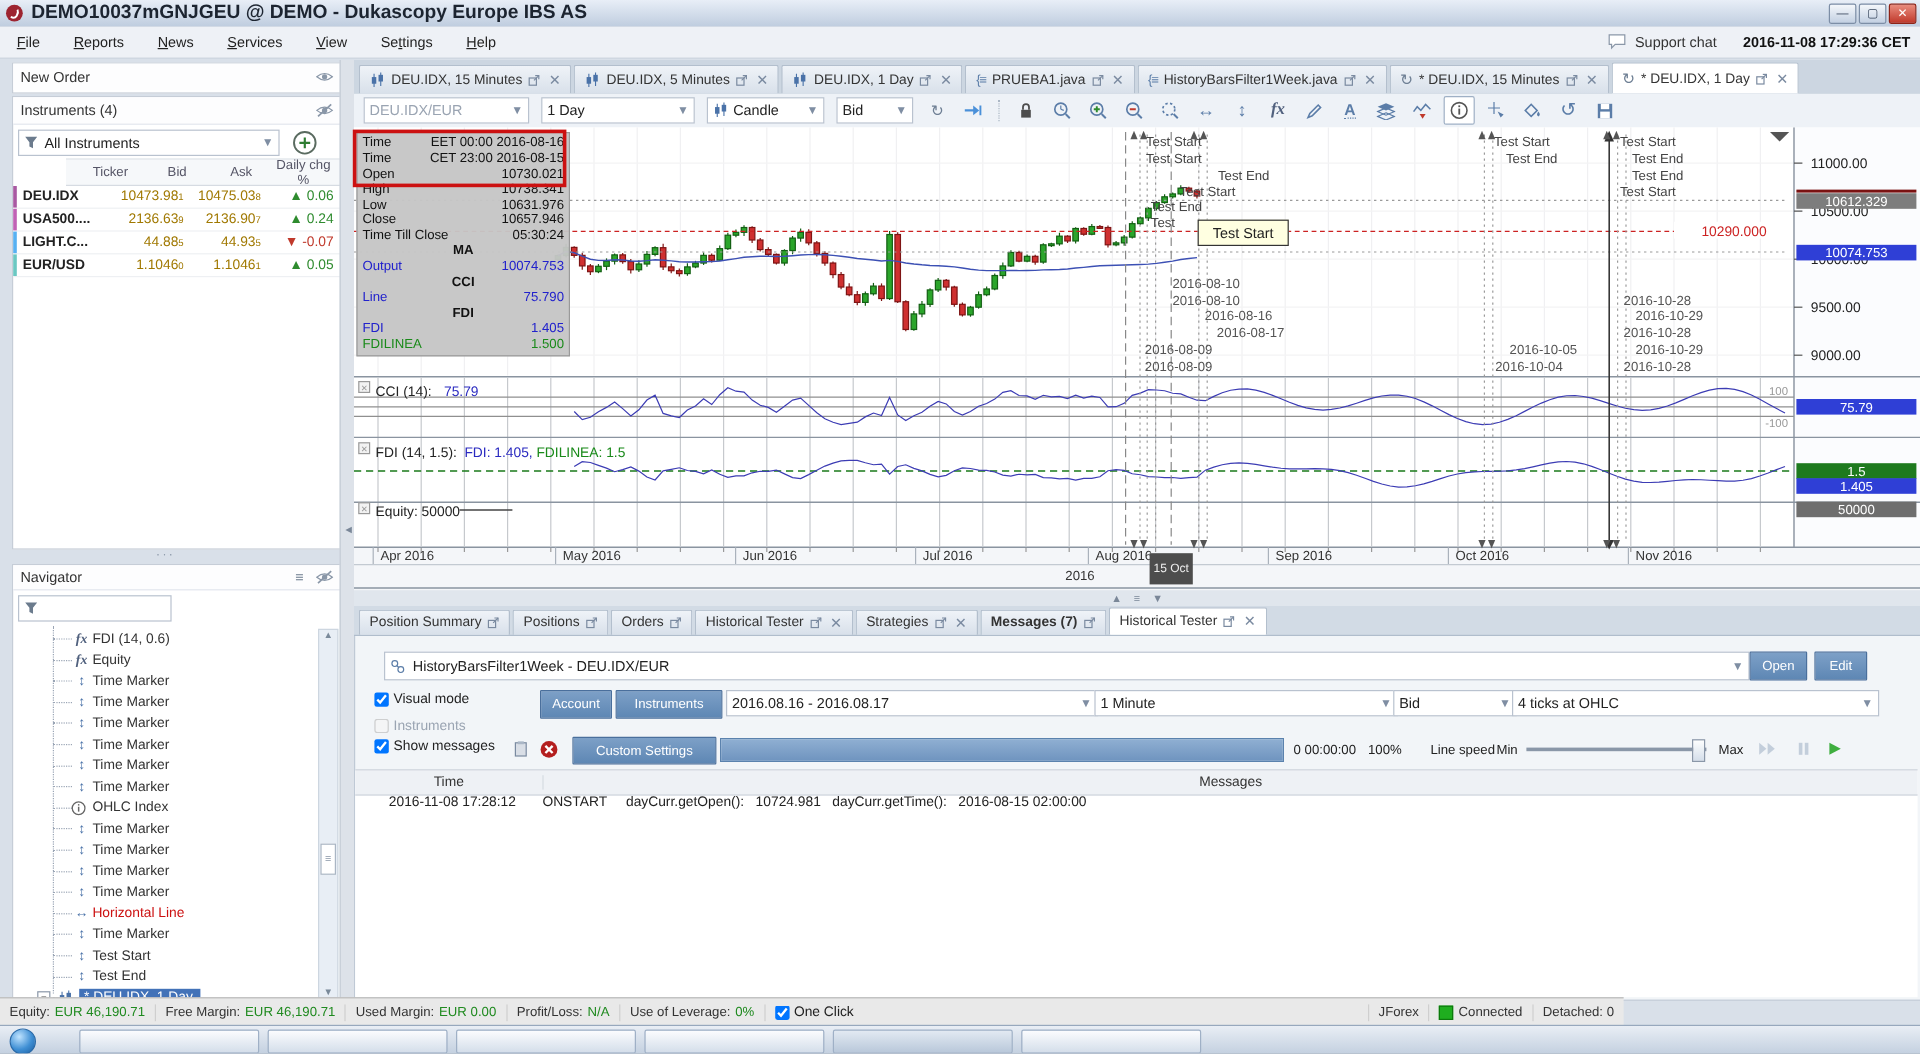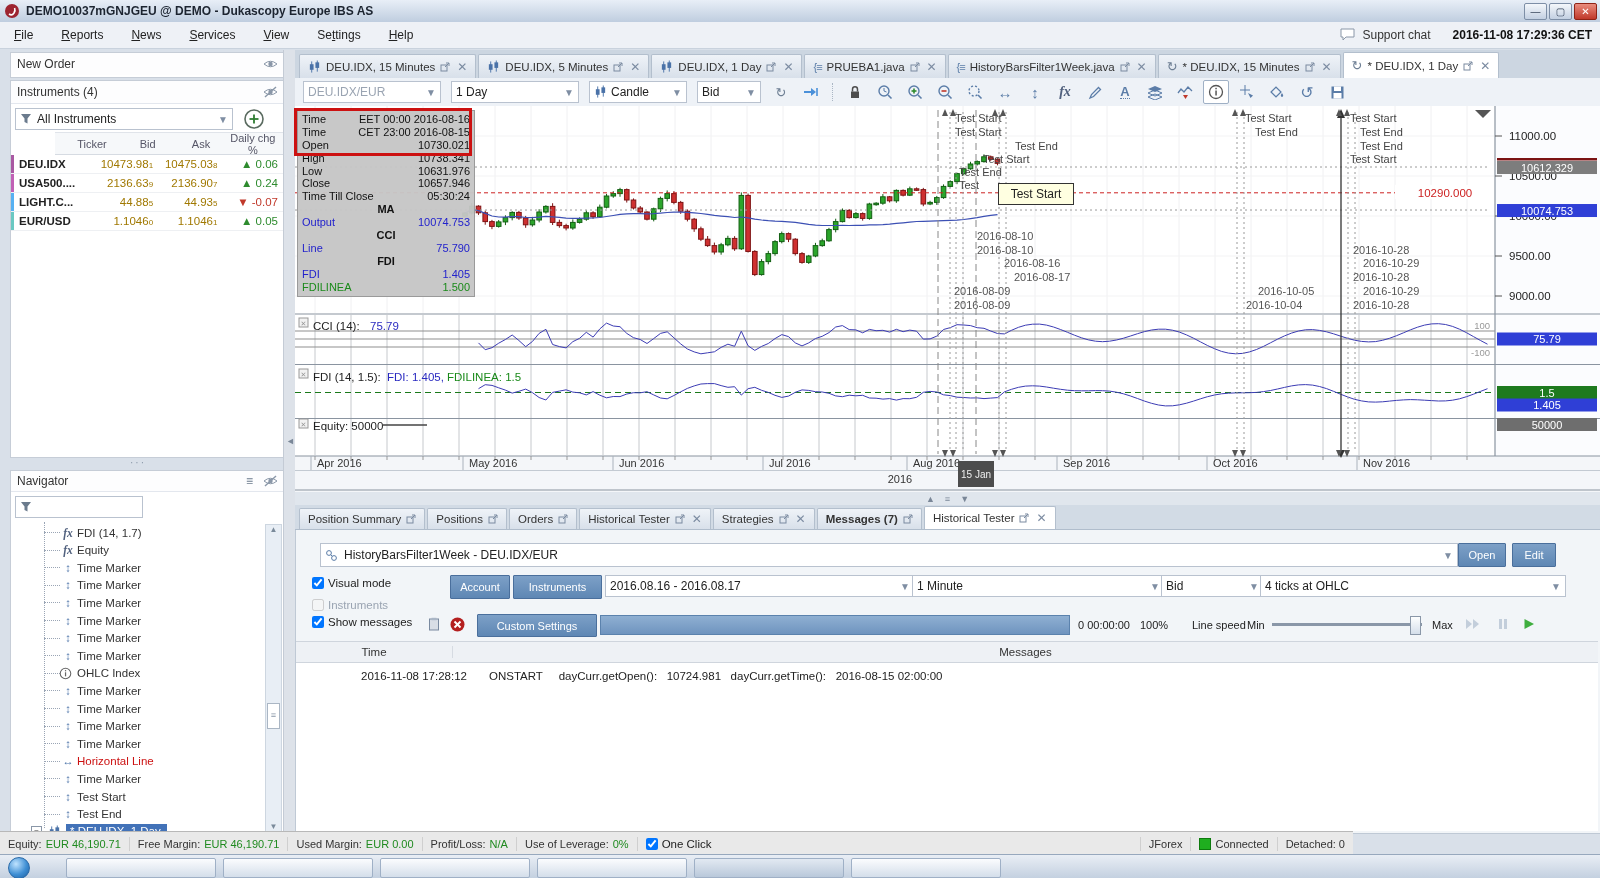--- a/index.html
+++ b/index.html
@@ -1,20 +1,20 @@
 <!DOCTYPE html>
 <html><head>
 <meta charset="utf-8">
 <style>
   html,body{margin:0;padding:0;background:#9aa7b8;}
   #app{position:relative;width:1600px;height:878px;background:#d9e0e9;font-family:"Liberation Sans",sans-serif;font-size:12px;color:#222;overflow:hidden;}
   .abs{position:absolute;}
   
   #titlebar{left:0;top:0;width:1600px;height:22px;background:linear-gradient(#e8eef7,#bfcddf);border-bottom:1px solid #8fa3bd;display:flex;align-items:center;}
-  #titlebar .tt{font-weight:bold;font-size:12px;color:#1c2430;margin-left:6px;}
+  #titlebar .tt{font-weight:bold;font-size:16px;color:#1c2430;margin-left:6px;}
   .winbtn{width:21px;height:15px;border:1px solid #7d8ea6;border-radius:2px;margin-left:2px;background:linear-gradient(#f4f7fb,#c3d0e2);display:flex;align-items:center;justify-content:center;font-size:10px;color:#38465c;}
   .winbtn.close{background:linear-gradient(#e98c7e,#c0392b);color:#fff;border-color:#8f2316;}
   
   #menubar{left:0;top:22px;width:1600px;height:26px;background:#eef1f6;border-bottom:1px solid #c9d2dd;display:flex;align-items:center;}
   .menuitem{padding:0 14px;color:#222;}
   .menuitem u{text-decoration:underline;}
   #menuright{position:absolute;right:8px;top:0;height:26px;display:flex;align-items:center;gap:8px;}
   #clock{font-weight:bold;color:#111;}
   
   .panel{background:#fff;border:1px solid #c6cdd7;}
@@ -211,21 +211,21 @@
               <path d="M1,1 H11 L7.5,5.5 V10.5 L4.5,9 V5.5 Z" fill="#6b7b8d"></path>
             </svg>
           </span>
       </div>
     </div>
     <div id="navtree" style="position:relative;height:312px;">
         <div style="position: absolute; left: 33px; top: 0px; width: 0px; height: 306px; border-left: 1px dotted rgb(154, 165, 181);"></div>
         <div style="position: absolute; left: 33px; top: 10px; width: 16px; border-top: 1px dotted rgb(154, 165, 181);"></div>
         <div class="trow" style="top: 2px; left: 48px;">
           <span class="ticon"><span class="fxic">fx</span></span>
-          <span> FDI (14, 1.7)</span>
+          <span> FDI (14, 0.6)</span>
         </div>
         <div style="position: absolute; left: 33px; top: 27.6px; width: 16px; border-top: 1px dotted rgb(154, 165, 181);"></div>
         <div class="trow" style="top: 19.6px; left: 48px;">
           <span class="ticon"><span class="fxic">fx</span></span>
           <span> Equity</span>
         </div>
         <div style="position: absolute; left: 33px; top: 45.2px; width: 16px; border-top: 1px dotted rgb(154, 165, 181);"></div>
         <div class="trow" style="top: 37.2px; left: 48px;">
           <span class="ticon"><span style="color:#4a72a8;">↕</span></span>
           <span> Time Marker</span>
@@ -1027,21 +1027,21 @@
       <div class="r">
         <span class="green">FDILINEA</span>
         <span class="green">1.500</span>
       </div>
     </div>
   <div id="redrect" class="abs" style="left:294px;top:108px;width:172px;height:42px;"></div>
   <div id="tooltip" class="abs" style="left:998px;top:183px;width:74px;height:20px;">
       <span>Test Start</span>
     </div>
   <div id="cursortip" class="abs" style="left:958px;top:461px;width:36px;height:26px;">
-      <span>15 Jan</span>
+      <span>15 Oct</span>
     </div>
 
   <div class="abs" style="left:295px;top:492px;width:1305px;height:13px;background:#e0e6ed;display:flex;justify-content:center;align-items:center;gap:10px;color:#7a8798;font-size:9px;">
     <span>▲</span>
       <span>≡</span>
       <span>▼</span>
   </div>
 
   <div class="abs" style="left:295px;top:505px;width:1305px;height:327px;background:#f2f5f8;border:1px solid #bfc9d5;"></div>
   <div id="btabs" class="abs" style="left:295px;top:505px;width:1305px;height:24px;">
@@ -1203,21 +1203,21 @@
       <span style="position: absolute; left: 1228px; top: 89px;">
         <svg width="12" height="12" viewBox="0 0 12 12">
           <path d="M1.5,1 L11,6 L1.5,11 Z" fill="#3fae3f"></path>
         </svg>
       </span>
       <div style="position: absolute; left: 1px; top: 112px; width: 1302px; height: 190px; background: rgb(255, 255, 255);">
         <div class="mth" style="display: flex; height: 20px; align-items: center;">
           <span style="width: 156px; text-align: center; border-right: 1px solid rgb(214, 219, 226);">Time</span>
           <span style="flex: 1 1 0%; text-align: center;">Messages</span>
         </div>
-        <div style="display: flex; height: 19px; align-items: flex-end; font-size: 11.5px; margin-left: 37px;">
+        <div style="display: flex; height: 19px; align-items: flex-start; font-size: 11.5px;">
           <span style="width: 156px; padding-left: 28px; box-sizing: border-box;">2016-11-08 17:28:12</span>
           <span style="white-space: pre;">ONSTART     dayCurr.getOpen():   10724.981   dayCurr.getTime():   2016-08-15 02:00:00</span>
         </div>
       </div>
     </div>
 
   <div id="statusbar" class="abs" style="left:0;top:831px;width:1353px;height:23px;">
       <span class="stitem">
         <span>Equity:</span>
         <span class="stval">EUR 46,190.71</span>

